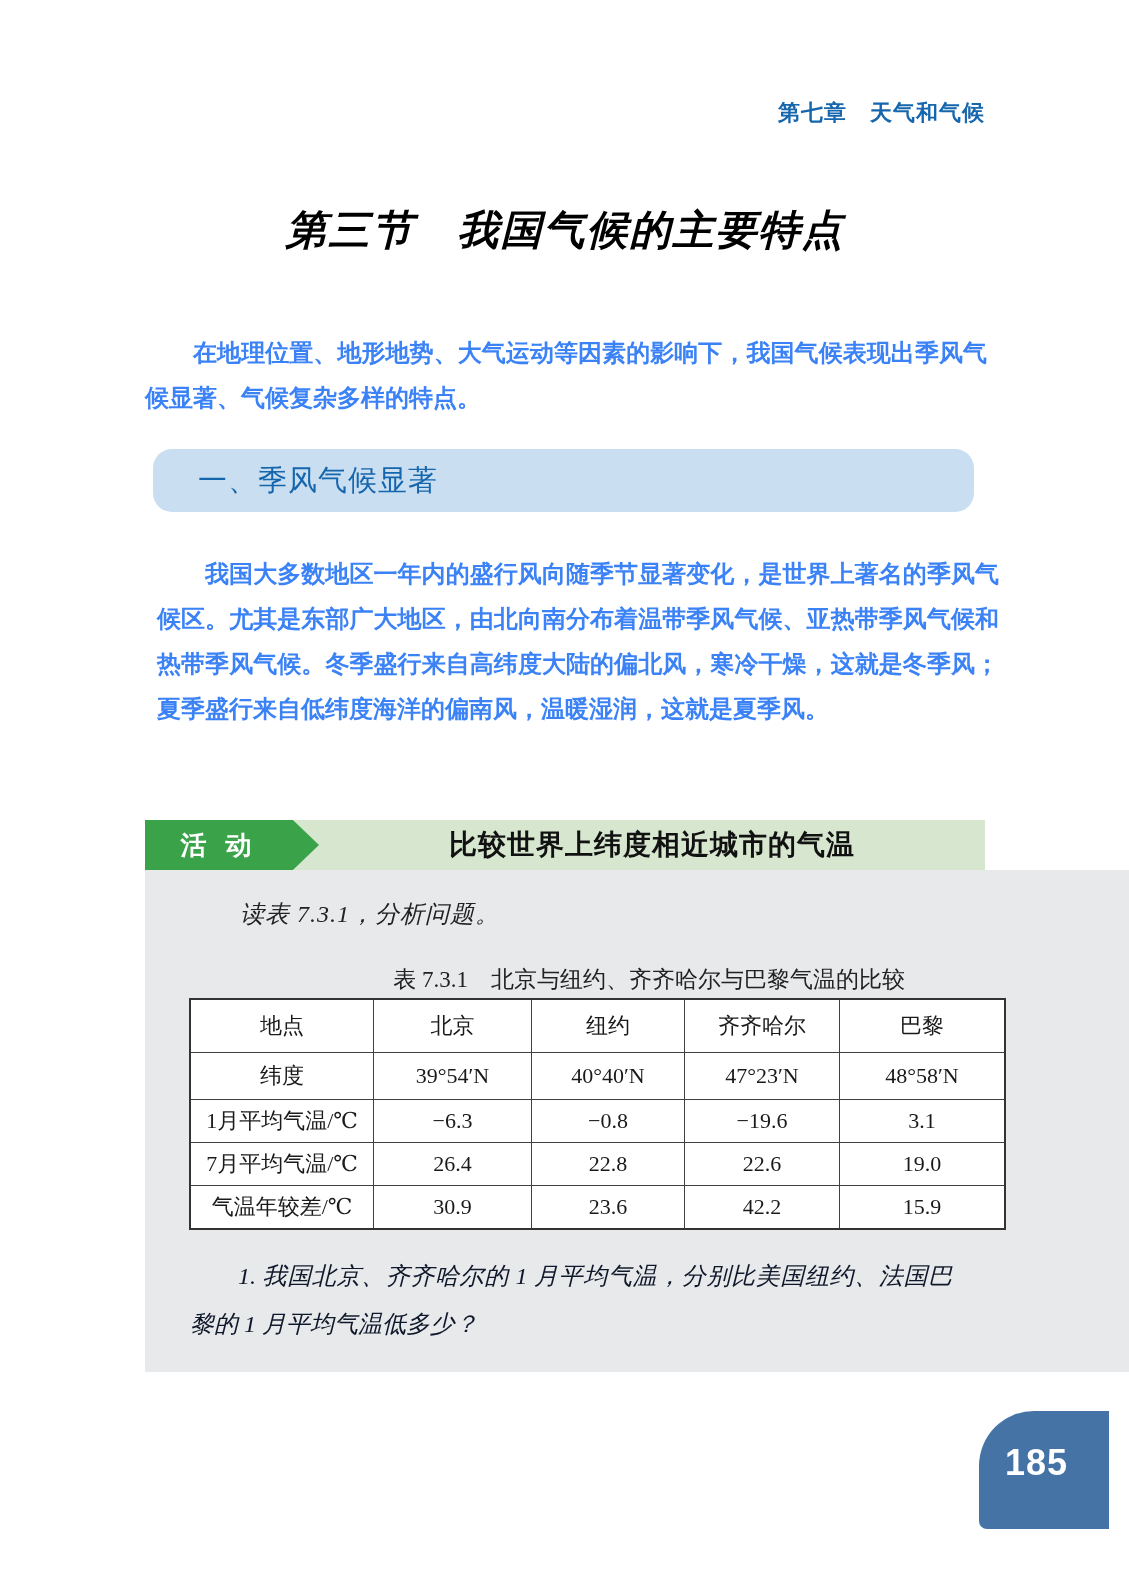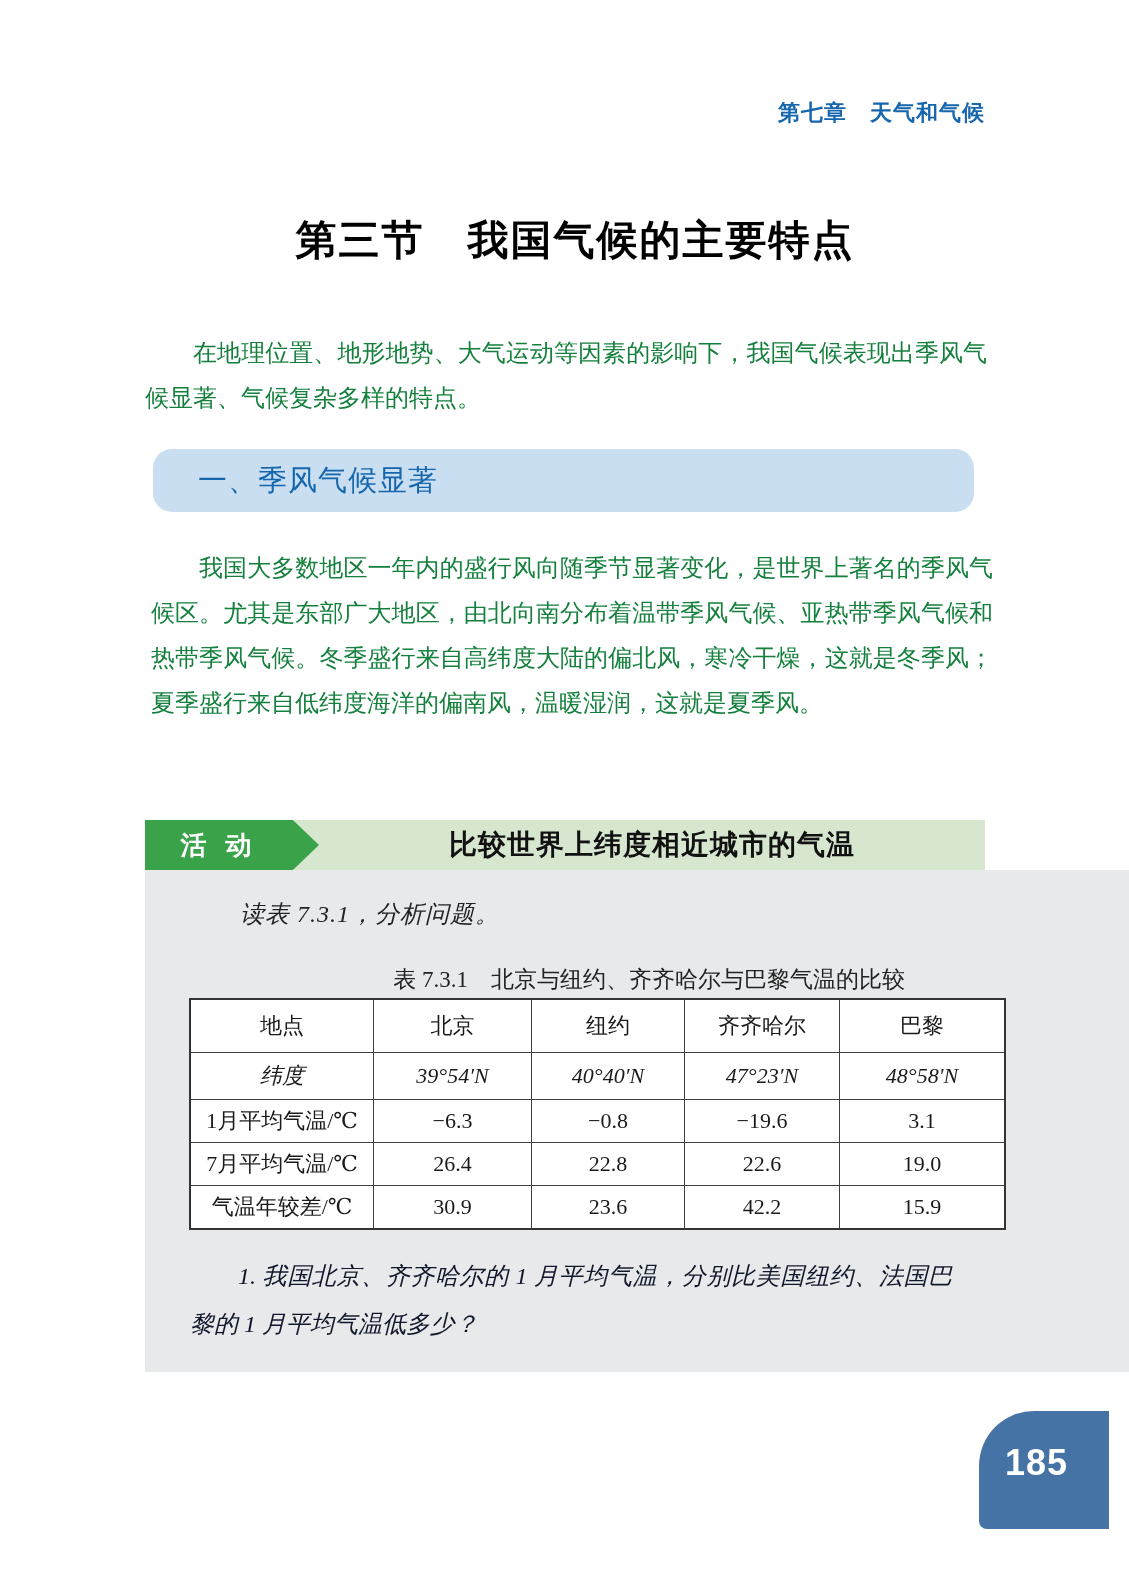--- a/index.html
+++ b/index.html
@@ -21,22 +21,23 @@
   .section-title{
     position:absolute;top:203px;left:145px;width:840px;
     text-align:center;
     font-family:"Liberation Sans","DejaVu Sans",sans-serif;
     font-weight:bold;font-size:41px;color:#000000;
     letter-spacing:2px;
   }
   .para{
     position:absolute;left:145px;width:842px;
     font-size:24px;line-height:45px;
-    text-indent:2em;color:#15803d;
+    text-indent:2em;color:#3b82f6;
     text-align:justify;
+    font-weight:bold;
   }
   .para-intro{top:331px;}
   .para-body1{top:540px;}
   .para-body2{top:705px;}
   .section-banner{
     position:absolute;top:449px;left:153px;width:821px;height:63px;
     background:#c9def1;border-radius:19px;
     display:flex;align-items:center;
     padding-left:45px;box-sizing:border-box;
   }
@@ -87,21 +88,21 @@
     border-collapse:collapse;
     background:#ffffff;
     font-size:22px;color:#1a1a1a;
   }
   .temp-table td{
     border:1px solid #404040;
     text-align:center;vertical-align:middle;
     padding:0 6px;
   }
   .temp-table tr.hdr td{height:52px;}
-  .temp-table tr.r-lat td{height:46px;font-style:italic;}
+  .temp-table tr.r-lat td{height:46px;}
   .temp-table tr.r-norm td{height:42px;}
   .temp-table{border:2px solid #333333;}
   .col0{width:170px;} .col1{width:145px;} .col2{width:140px;}
   .col3{width:142px;} .col4{width:152px;}
   .activity-question{
     position:absolute;top:382px;left:45px;width:762px;
     font-size:24px;line-height:48px;
     text-indent:2em;color:#0f172a;
     font-style:italic;
     text-align:justify;
@@ -118,29 +119,29 @@
     letter-spacing:1px;
   }
 </style>
 </head>
 <body>
 
 <div class="page">
 
   <div class="chapter-header">第七章　天气和气候</div>
 
-  <h1 class="section-title" style="margin:10px;">第三节　我国气候的主要特点</h1>
+  <h1 class="section-title" style="margin:0;font-style:italic;">第三节　我国气候的主要特点</h1>
 
   <p class="para para-intro" style="margin:0;">在地理位置、地形地势、大气运动等因素的影响下，我国气候表现出季风气候显著、气候复杂多样的特点。</p>
 
   <div class="section-banner">
     <span class="banner-text">一、季风气候显著</span>
   </div>
 
-  <p class="para para-body1" style="margin:6px;">我国大多数地区一年内的盛行风向随季节显著变化，是世界上著名的季风气候区。尤其是东部广大地区，由北向南分布着温带季风气候、亚热带季风气候和热带季风气候。冬季盛行来自高纬度大陆的偏北风，寒冷干燥，这就是冬季风；夏季盛行来自低纬度海洋的偏南风，温暖湿润，这就是夏季风。</p>
+  <p class="para para-body1" style="margin:12px;">我国大多数地区一年内的盛行风向随季节显著变化，是世界上著名的季风气候区。尤其是东部广大地区，由北向南分布着温带季风气候、亚热带季风气候和热带季风气候。冬季盛行来自高纬度大陆的偏北风，寒冷干燥，这就是冬季风；夏季盛行来自低纬度海洋的偏南风，温暖湿润，这就是夏季风。</p>
 
 
   <div class="activity-strip">
     <div class="activity-tab">
       <span class="tab-text">活 动</span>
     </div>
     <div class="activity-title">比较世界上纬度相近城市的气温</div>
   </div>
 
   <div class="activity-box">

